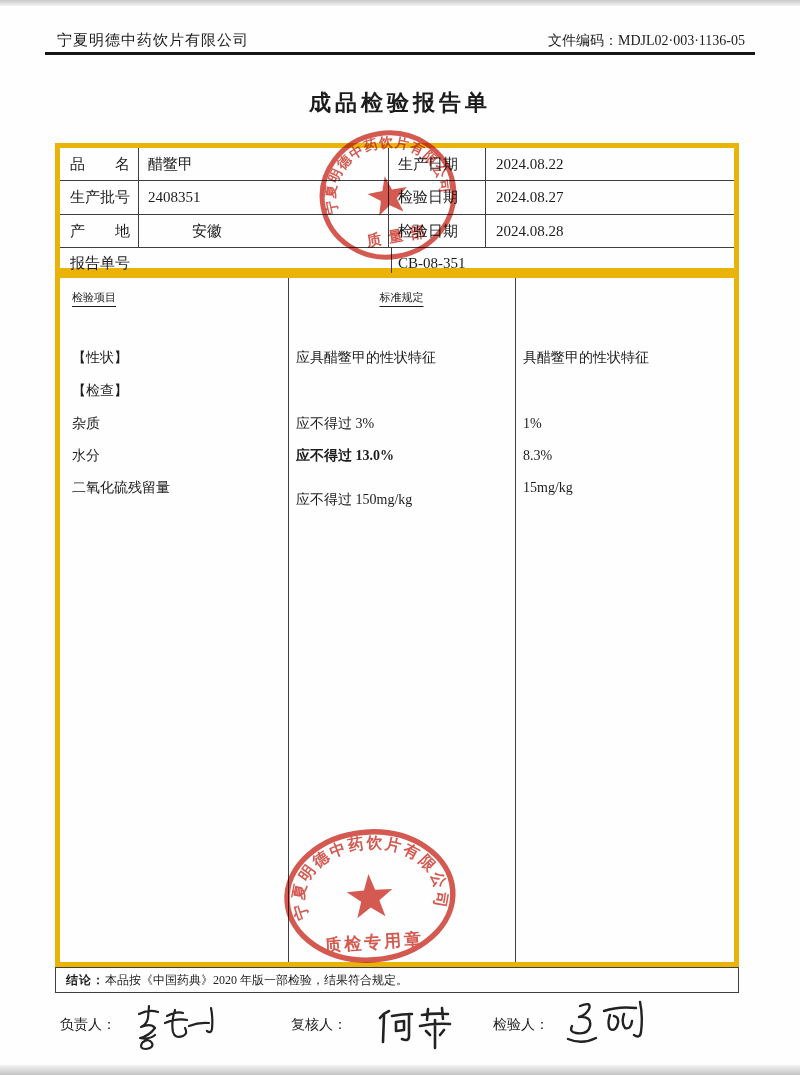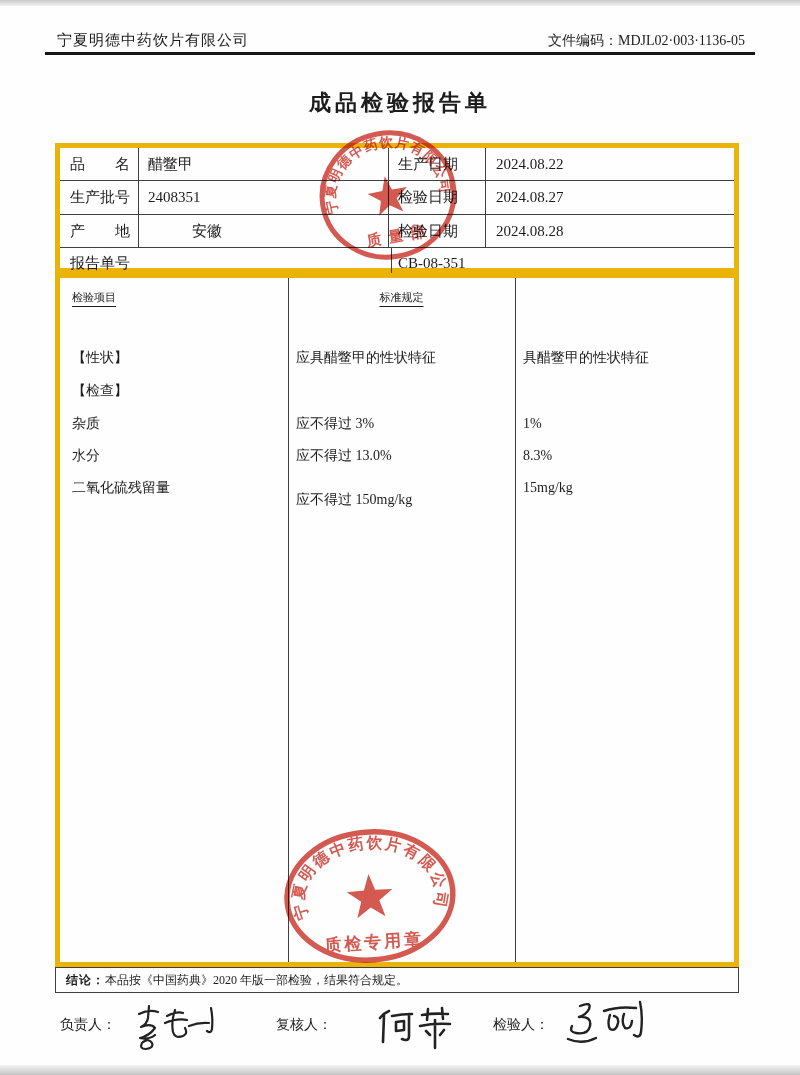--- a/index.html
+++ b/index.html
@@ -87,34 +87,34 @@
     <div class="insp-cell" style="left:236px; top:71px;">应具醋鳖甲的性状特征</div>
     <div class="insp-cell" style="left:463px; top:71px;">具醋鳖甲的性状特征</div>
 
     <div class="insp-cell" style="left:12px;  top:104px;">【检查】</div>
 
     <div class="insp-cell" style="left:12px;  top:137px;">杂质</div>
     <div class="insp-cell" style="left:236px; top:137px;">应不得过 3%</div>
     <div class="insp-cell" style="left:463px; top:137px;">1%</div>
 
     <div class="insp-cell" style="left:12px;  top:169px;">水分</div>
-    <div class="insp-cell" style="left:236px; top:169px;">应不得过 13.0%</div>
+    <div class="insp-cell" style="left:236px; top:169px;font-weight:bold;">应不得过 13.0%</div>
     <div class="insp-cell" style="left:463px; top:169px;">8.3%</div>
 
     <div class="insp-cell" style="left:12px;  top:201px;text-align:right;">二氧化硫残留量</div>
     <div class="insp-cell" style="left:236px; top:201px;margin-top:12px;">应不得过 150mg/kg</div>
     <div class="insp-cell" style="left:463px; top:201px;">15mg/kg</div>
   </div>
 
   <div class="conclusion">
     <b>结论：</b><span>本品按《中国药典》2020 年版一部检验，结果符合规定。</span>
   </div>
 
   <div class="sig-label" style="left:60px;  top:1016px;">负责人：</div>
-  <div class="sig-label" style="left:276px; top:1016px;text-align:right;">复核人：</div>
+  <div class="sig-label" style="left:291px; top:1016px;text-align:right;">复核人：</div>
   <div class="sig-label" style="left:493px; top:1016px;">检验人：</div>
 
   <svg class="sig" style="left:125px; top:1002px;" width="110" height="52" viewBox="0 0 110 52">
     <path stroke-width="2.2" d="M14 12 Q24 7 33 10 M24 4 L23 16 Q22 22 16 25 Q26 21 30 26 Q24 34 15 36 Q24 38 30 33 M18 40 Q24 36 27 41 Q29 46 21 47 Q14 47 17 41"></path>
     <path stroke-width="2.2" d="M42 14 Q52 9 58 11 M40 21 Q52 16 62 18 M50 8 Q46 20 48 30 Q50 37 58 34 Q63 32 60 26"></path>
     <path stroke-width="2.2" d="M64 24 Q74 20 84 21 M86 6 Q88 16 87 27 Q86 32 82 29"></path>
   </svg>
   <svg class="sig" style="left:370px; top:1006px;" width="90" height="46" viewBox="0 0 90 46" aria-label="何萍">
     <path stroke-width="2.6" d="M10 12 Q14 7 19 5 M14 9 L13 36"></path>
     <path stroke-width="2.6" d="M22 10 Q32 8 42 8 M26 16 L34 15 L34 24 L26 25 L26 16 M39 8 L39 30 Q39 36 32 33"></path>

